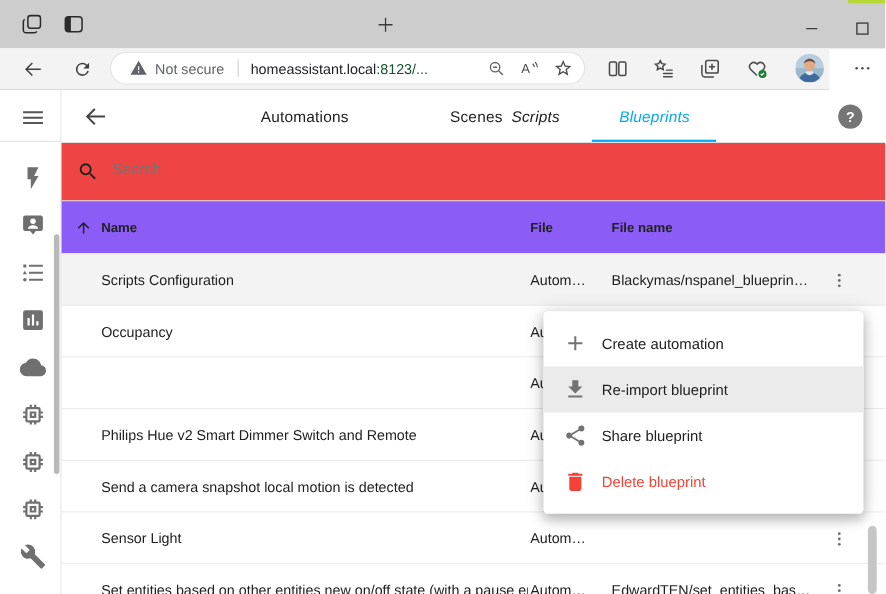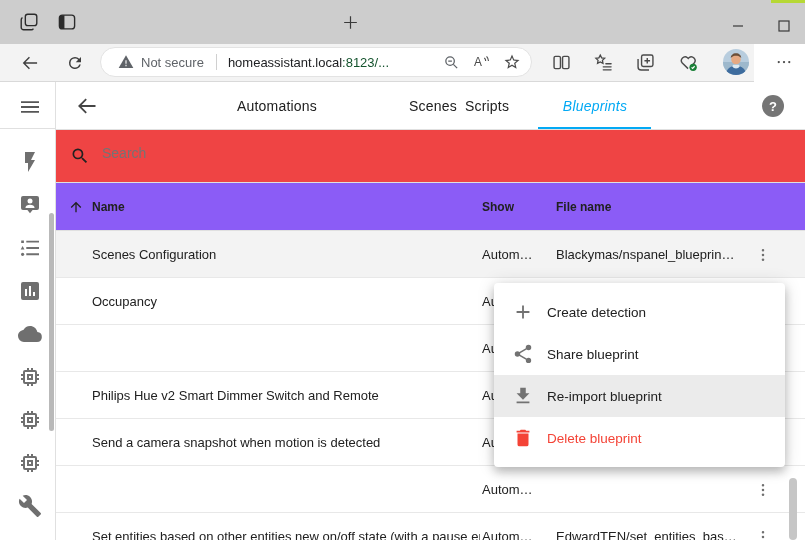--- a/index.html
+++ b/index.html
@@ -260,21 +260,21 @@
     <svg width="24" height="24" viewBox="0 0 24 24" fill="none" stroke="currentColor" stroke-width="1.8">
         <path d="M20.5 12H4.3M11.2 5.1L4.3 12l6.9 6.9"></path>
       </svg>
   </div>
   <div class="hatab" style="left:221px;">
       <span>Automations</span>
     </div>
   <div class="hatab" style="left:334px;margin-left:43px;">
       <span>Scenes</span>
     </div>
-  <div class="hatab" style="left:431px;">
+  <div class="hatab" style="left:431px;font-style:italic;">
       <span>Scripts</span>
     </div>
   <div class="hatab active" style="left:539px;font-style:italic;">
       <span>Blueprints</span>
     </div>
   <div class="abs ha-underline"></div>
   <div class="abs helpbtn">
       <span>?</span>
     </div>
 </div>
@@ -288,26 +288,26 @@
   <input type="text" placeholder="Search" style="">
 </div>
 
 <div class="abs thead">
   <div class="abs" style="left:12px;top:16px;width:16px;height:16px;color:#212121;">
     <svg width="16" height="16" viewBox="0 0 24 24">
         <path fill="currentColor" d="M13 20h-2V8l-5.5 5.5-1.42-1.42L12 4.16l7.92 7.92-1.42 1.42L13 8v12z"></path>
       </svg>
   </div>
   <div class="th" style="left:36px;">Name</div>
-  <div class="th" style="left:426px;">Show</div>
+  <div class="th" style="left:426px;">File</div>
   <div class="th" style="left:500px;">File name</div>
 </div>
 
 <div class="abs row hl" style="top:231px;">
-  <span class="cell c-name">Scenes Configuration</span>
+  <span class="cell c-name">Scripts Configuration</span>
   <span class="cell c-type">Autom…</span>
   <span class="cell c-file">Blackymas/nspanel_blueprin…</span>
   <span class="kebab">
       <svg width="18" height="18" viewBox="0 0 24 24" fill="currentColor">
         <circle cx="12" cy="5.6" r="1.7"></circle>
         <circle cx="12" cy="12" r="1.7"></circle>
         <circle cx="12" cy="18.4" r="1.7"></circle>
       </svg>
     </span>
 </div>
@@ -340,32 +340,33 @@
   <span class="cell c-file"></span>
   <span class="kebab">
       <svg width="18" height="18" viewBox="0 0 24 24" fill="currentColor">
         <circle cx="12" cy="5.6" r="1.7"></circle>
         <circle cx="12" cy="12" r="1.7"></circle>
         <circle cx="12" cy="18.4" r="1.7"></circle>
       </svg>
     </span>
 </div>
 <div class="abs row" style="top:419px;">
-  <span class="cell c-name">Send a camera snapshot when motion is detected</span>
+  <span class="cell c-name">Send a camera snapshot local motion is detected</span>
   <span class="cell c-type">Autom…</span>
   <span class="cell c-file"></span>
   <span class="kebab">
       <svg width="18" height="18" viewBox="0 0 24 24" fill="currentColor">
         <circle cx="12" cy="5.6" r="1.7"></circle>
         <circle cx="12" cy="12" r="1.7"></circle>
         <circle cx="12" cy="18.4" r="1.7"></circle>
       </svg>
     </span>
 </div>
 <div class="abs row" style="top:466px;">
+  <span class="cell c-name">Sensor Light</span>
   <span class="cell c-type">Autom…</span>
   <span class="cell c-file"></span>
   <span class="kebab">
       <svg width="18" height="18" viewBox="0 0 24 24" fill="currentColor">
         <circle cx="12" cy="5.6" r="1.7"></circle>
         <circle cx="12" cy="12" r="1.7"></circle>
         <circle cx="12" cy="18.4" r="1.7"></circle>
       </svg>
     </span>
 </div>
@@ -382,38 +383,38 @@
     </span>
 </div>
 
 <div class="abs menu">
   <div class="menu-item">
     <span class="mi">
         <svg width="22" height="22" viewBox="0 0 24 24">
           <path fill="currentColor" d="M19 13h-6v6h-2v-6H5v-2h6V5h2v6h6v2z"></path>
         </svg>
       </span>
-    <span class="ml">Create detection</span>
+    <span class="ml">Create automation</span>
+  </div>
+  <div class="menu-item hovered">
+    <span class="mi">
+        <svg width="22" height="22" viewBox="0 0 24 24">
+          <path fill="currentColor" d="M5 20h14v-2H5v2zM19 9h-4V3H9v6H5l7 7 7-7z"></path>
+        </svg>
+      </span>
+    <span class="ml">Re-import blueprint</span>
   </div>
   <div class="menu-item">
     <span class="mi">
         <svg width="22" height="22" viewBox="0 0 24 24">
           <path fill="currentColor" d="M18 16.08c-.76 0-1.44.3-1.96.77L8.91 12.7c.05-.23.09-.46.09-.7s-.04-.47-.09-.7l7.05-4.11c.54.5 1.25.81 2.04.81a3 3 0 1 0-3-3c0 .24.04.47.09.7L8.04 9.81C7.5 9.31 6.79 9 6 9a3 3 0 0 0 0 6c.79 0 1.5-.31 2.04-.81l7.12 4.16c-.05.21-.08.43-.08.65a2.92 2.92 0 1 0 2.92-2.92z"></path>
         </svg>
       </span>
     <span class="ml">Share blueprint</span>
   </div>
-  <div class="menu-item hovered">
-    <span class="mi">
-        <svg width="22" height="22" viewBox="0 0 24 24">
-          <path fill="currentColor" d="M5 20h14v-2H5v2zM19 9h-4V3H9v6H5l7 7 7-7z"></path>
-        </svg>
-      </span>
-    <span class="ml">Re-import blueprint</span>
-  </div>
   <div class="menu-item danger">
     <span class="mi">
         <svg width="22" height="22" viewBox="0 0 24 24">
           <path fill="currentColor" d="M19 4h-3.5l-1-1h-5l-1 1H5v2h14V4zM6 19a2 2 0 0 0 2 2h8a2 2 0 0 0 2-2V7H6v12z"></path>
         </svg>
       </span>
     <span class="ml">Delete blueprint</span>
   </div>
 </div>
 

